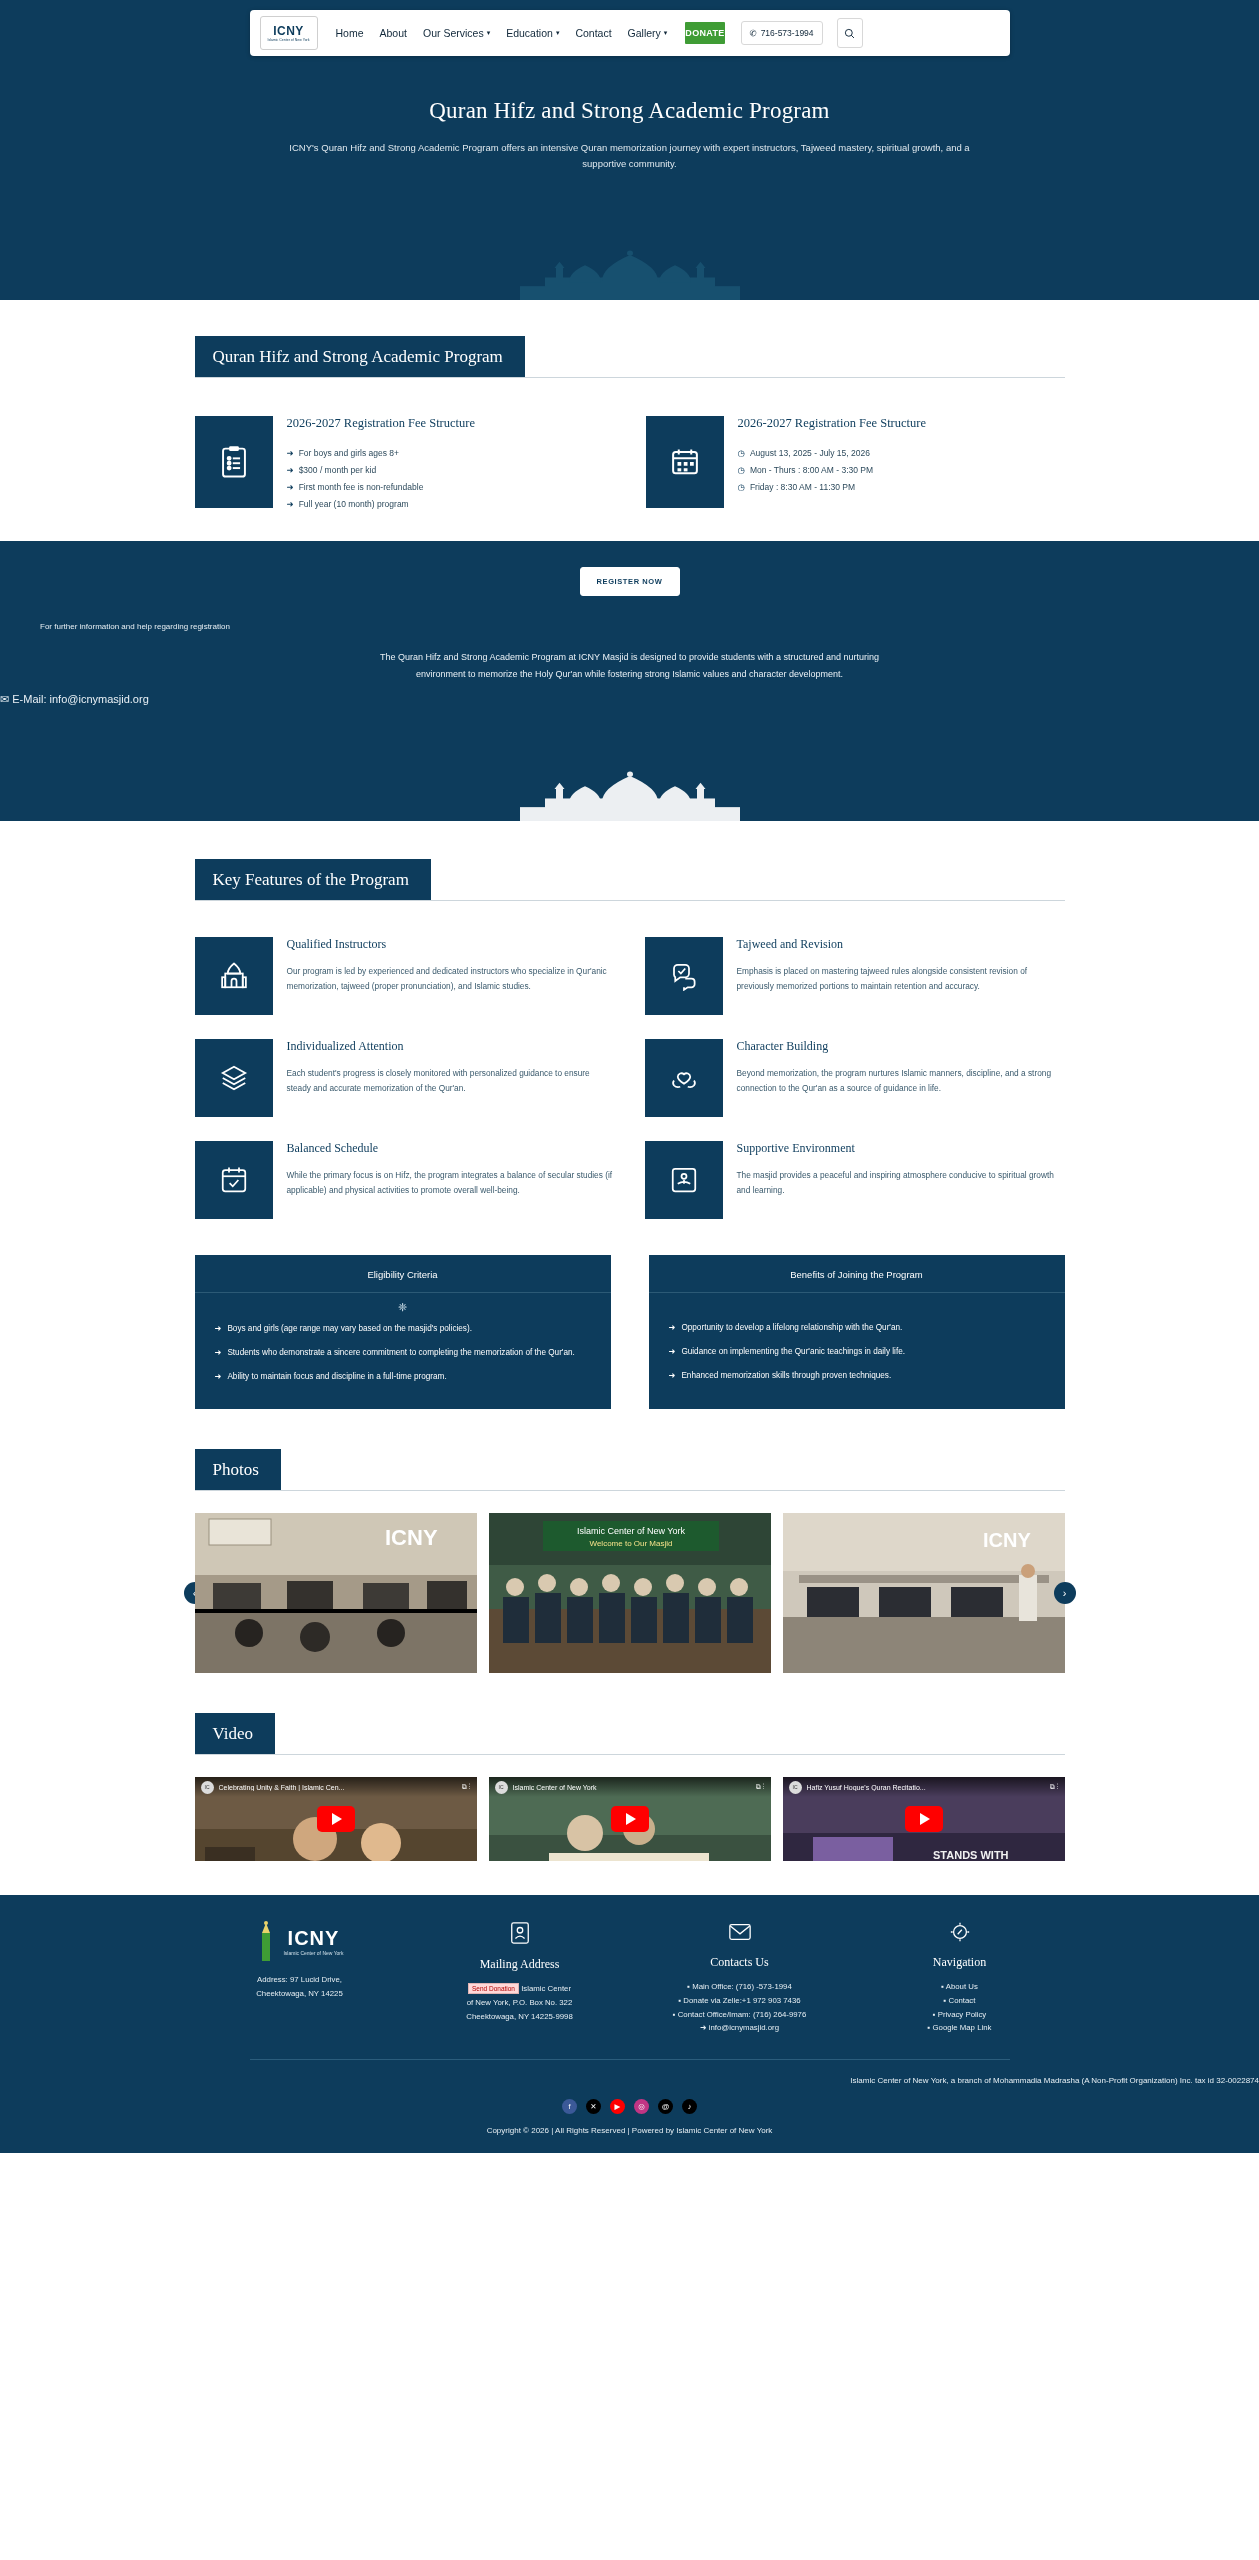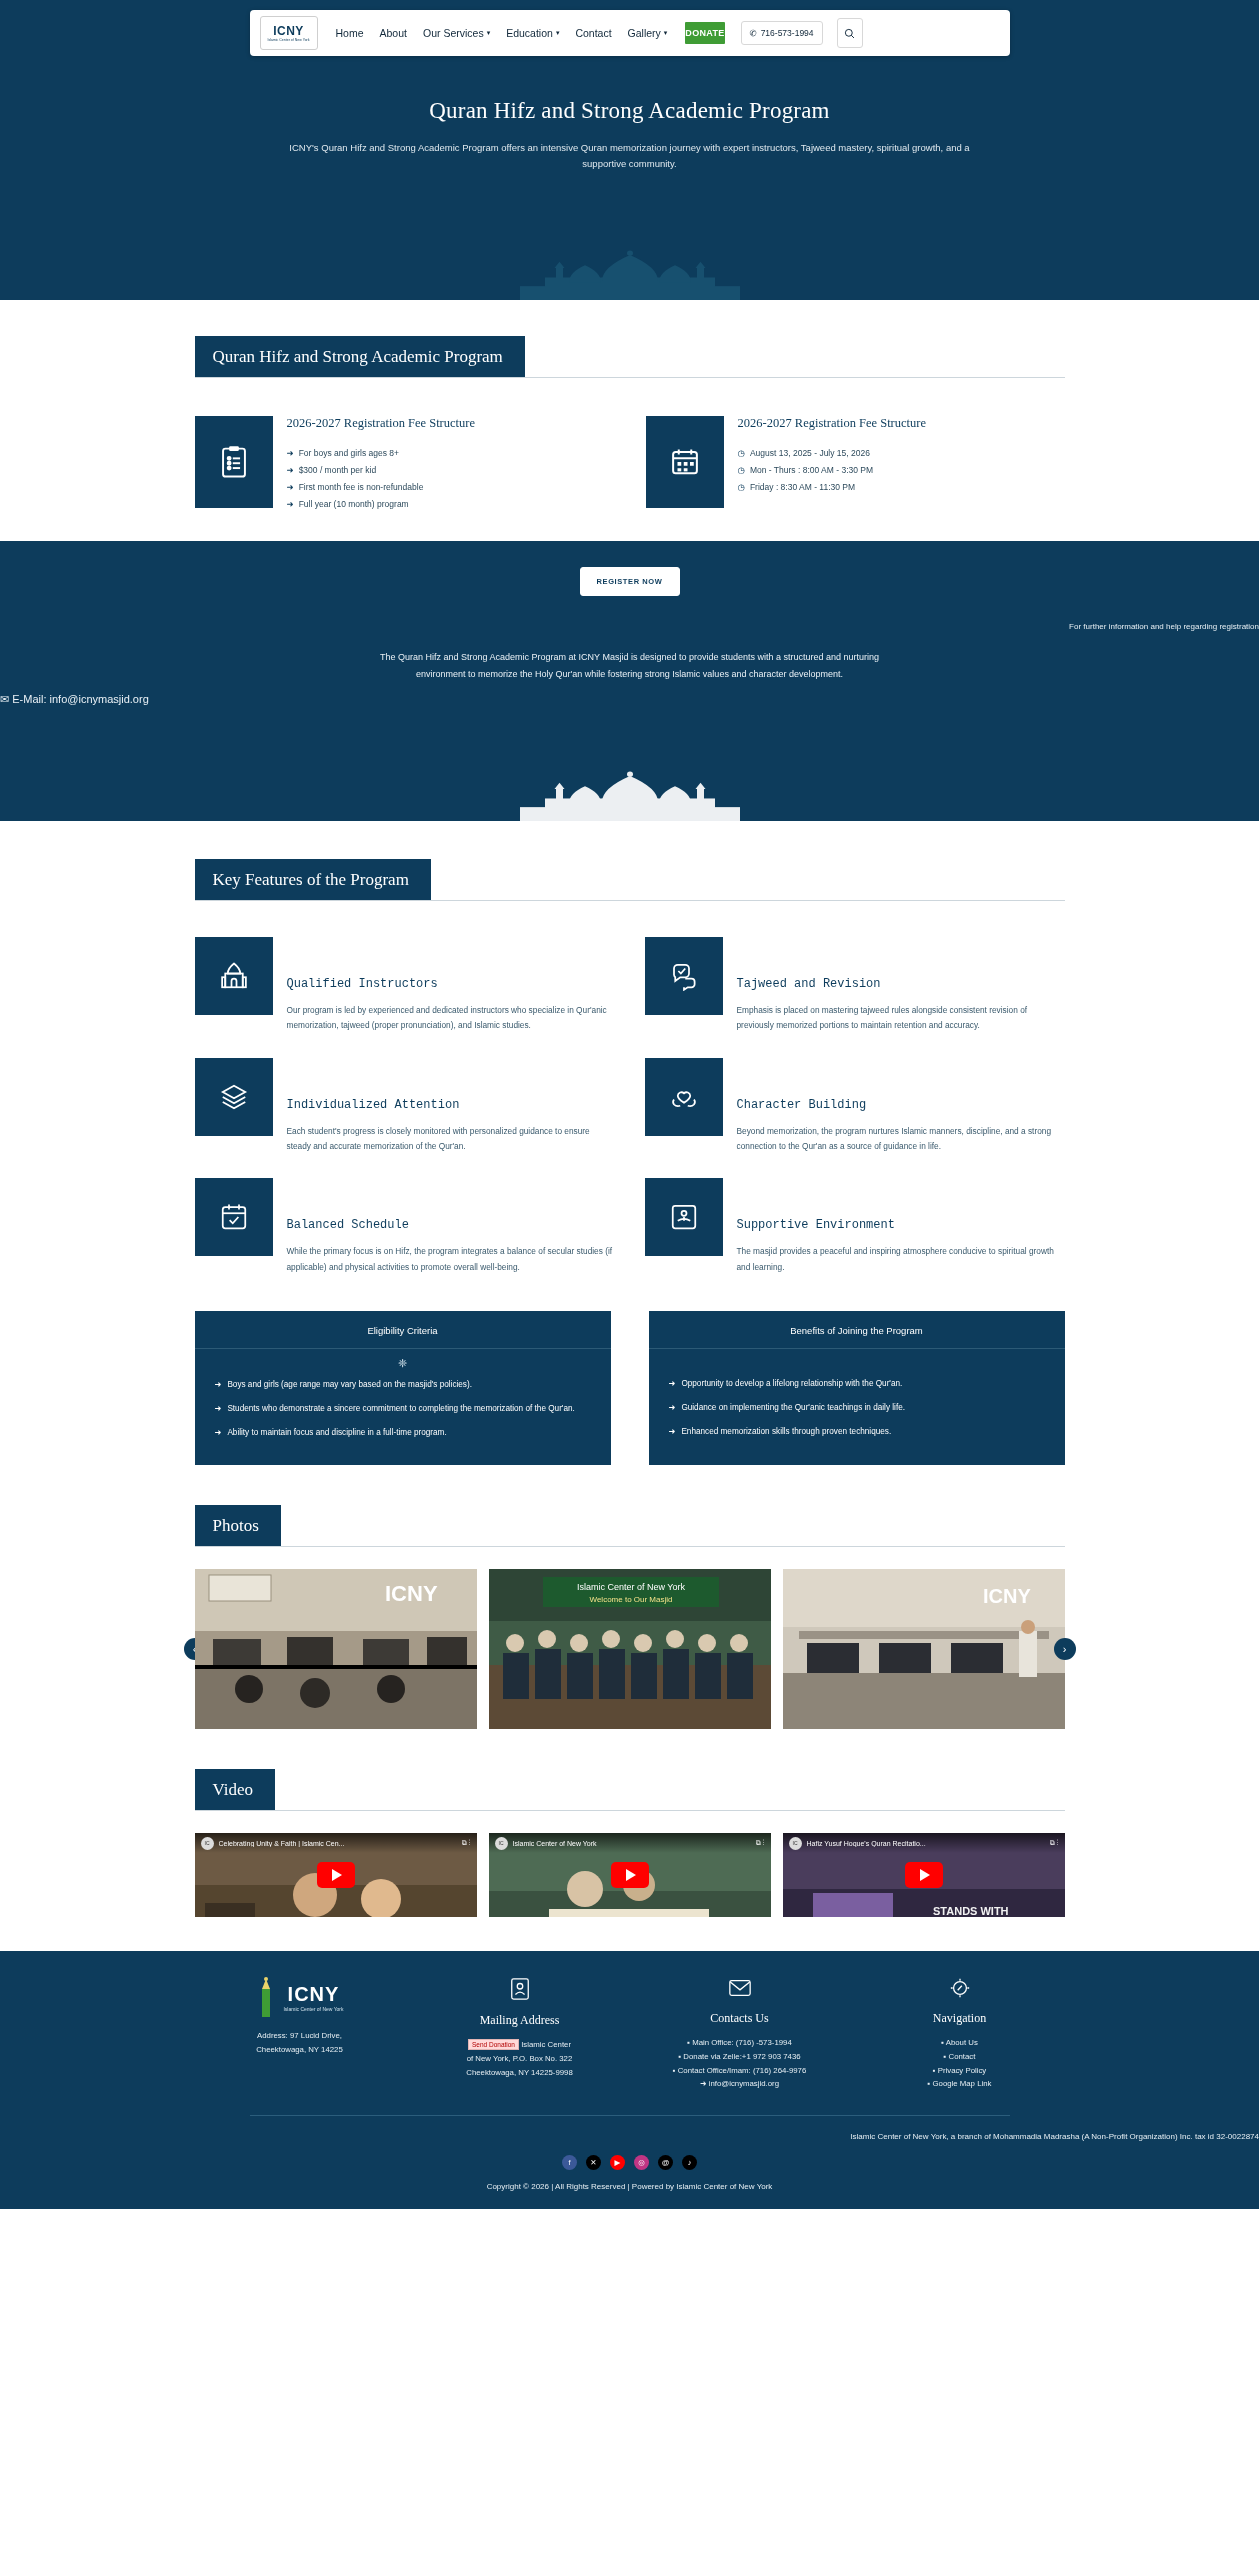--- a/index.html
+++ b/index.html
@@ -106,35 +106,35 @@
   
   .dark-band {
     background: #0d3c5c; margin-top: 28px; padding: 26px 0 0; position: relative;
     height: 280px; overflow: hidden;
   }
   .register-btn {
     display: block; width: 100px; margin: 0 auto; background: #fff; color: #0d3c5c;
     font-size: 7.5px; font-weight: bold; letter-spacing: .6px; text-align: center;
     padding: 9px 0; border-radius: 3px; border: 1px solid #fff;
   }
-  .band-note { text-align: right; color: #e6eef3; font-size: 8px; margin-top: 26px; }
+  .band-note { text-align: left; color: #e6eef3; font-size: 8px; margin-top: 26px; padding-left: 40px; }
   .band-para {
     width: 500px; margin: 18px auto 0; text-align: center; color: #eaf1f6;
     font-size: 9px; line-height: 1.9;
   }
   .band-mail { color: #eaf1f6; font-size: 11px; margin-top: 10px; }
 
   
   .feat-grid { display: flex; flex-wrap: wrap; gap: 24px 30px; margin-top: 36px; }
   .feat { display: flex; gap: 14px; width: 420px; }
   .feat-icon {
     width: 78px; height: 78px; background: #0d3c5c; flex: 0 0 78px;
     display: flex; align-items: center; justify-content: center;
   }
-  .feat-title { font-family: Liberation Mono, monospace; font-size: 12px; color: #0d3c5c; margin-bottom: 12px; margin-top: 40px; }
+  .feat-title { font-family: Liberation Serif, serif; font-size: 12px; color: #0d3c5c; margin-bottom: 12px; }
   .feat-text { font-size: 8.3px; color: #3a5a6d; line-height: 1.85; }
 
   
   .panels { display: flex; gap: 38px; margin-top: 36px; }
   .panel { width: 420px; background: #0d3c5c; color: #fff; padding-bottom: 16px; }
   .panel-head {
     text-align: center; font-size: 9.5px; padding: 14px 0 12px;
     border-bottom: 1px solid #2c5a76;
   }
   .panel-orn { text-align: center; font-size: 11px; color: #cfe0ea; padding: 8px 0 4px; }

